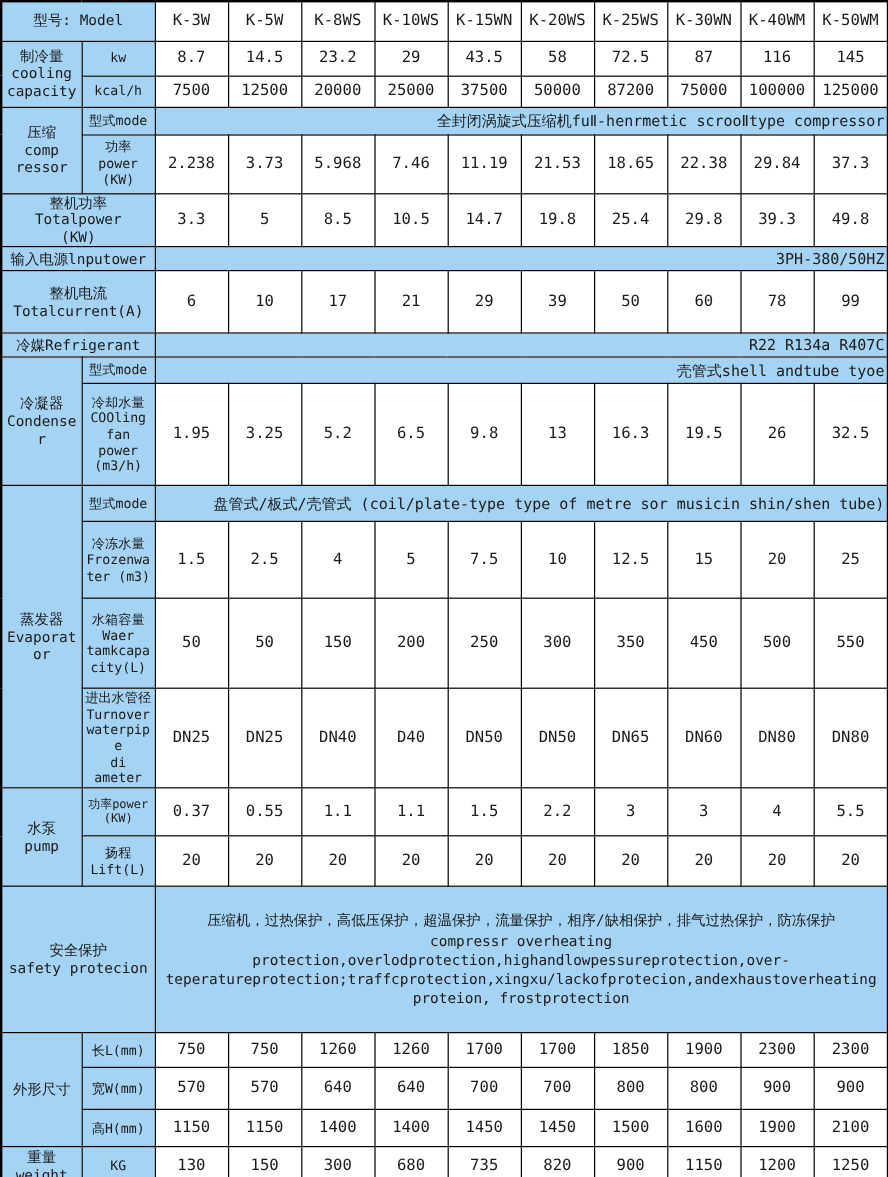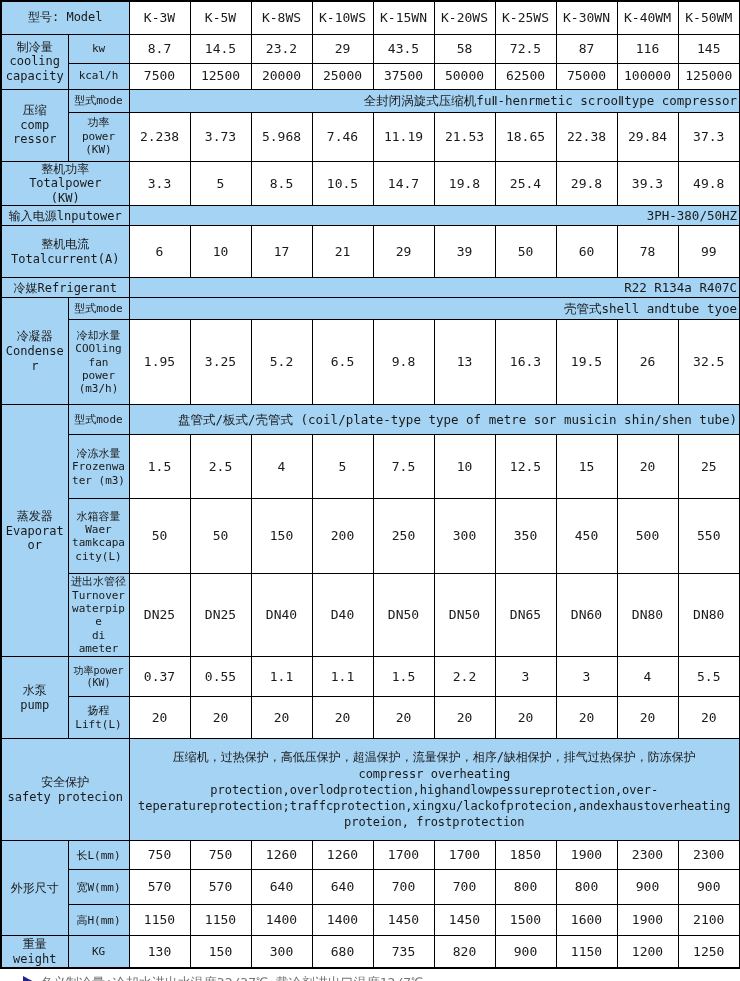--- a/index.html
+++ b/index.html
@@ -6,21 +6,21 @@
   body{width:740px;height:981px;overflow:hidden;
        font-family:"DejaVu Sans Mono","Liberation Mono",monospace;color:#1a1a1a;}
   table{border-collapse:collapse;table-layout:fixed;width:740px;border:2px solid #000;}
   td{border:1px solid #000;text-align:center;vertical-align:middle;
      padding:0 2px;line-height:1.22;overflow:hidden;}
   .lbl{background:#a5d3f3;white-space:pre-line;word-break:break-word;font-size:12px;}
   .sub{font-size:11px;padding:0 1px;}
   .xs{font-size:10px;}
   .v{background:#ffffff;font-size:13px;}
   .span10{font-size:12.5px;text-align:right;}
-  .safety-cell{font-size:12px;line-height:1.35;padding:10px 6px;}
+  .safety-cell{font-size:12px;line-height:1.35;padding:20px 6px;}
   .notes{padding:5px 0 0 3px;}
   .note-line{display:flex;align-items:center;gap:4px;height:19px;}
   .arrow{display:flex;align-items:center;flex:0 0 auto;}
   .arrow-bar{width:20px;height:4px;background:#22228e;}
   .arrow-head{width:0;height:0;border-left:13px solid #22228e;
               border-top:7px solid transparent;border-bottom:7px solid transparent;}
   .note-text{color:#737373;font-size:13px;white-space:nowrap;line-height:1.1;}
 </style>
 </head>
 <body>
@@ -76,21 +76,21 @@
       </tr>
   <tr style="height:26px">
     <td class="lbl sub">kcal/h</td>
 
   <td class="v">7500</td>
         <td class="v">12500</td>
         <td class="v">20000</td>
         <td class="v">25000</td>
         <td class="v">37500</td>
         <td class="v">50000</td>
-        <td class="v">62500</td>
+        <td class="v">87200</td>
         <td class="v">75000</td>
         <td class="v">100000</td>
         <td class="v">125000</td>
       </tr>
 
   <tr style="height:23px">
     <td class="lbl" rowspan="2">压缩
 comp
 ressor</td>
     <td class="lbl sub">型式mode</td>

